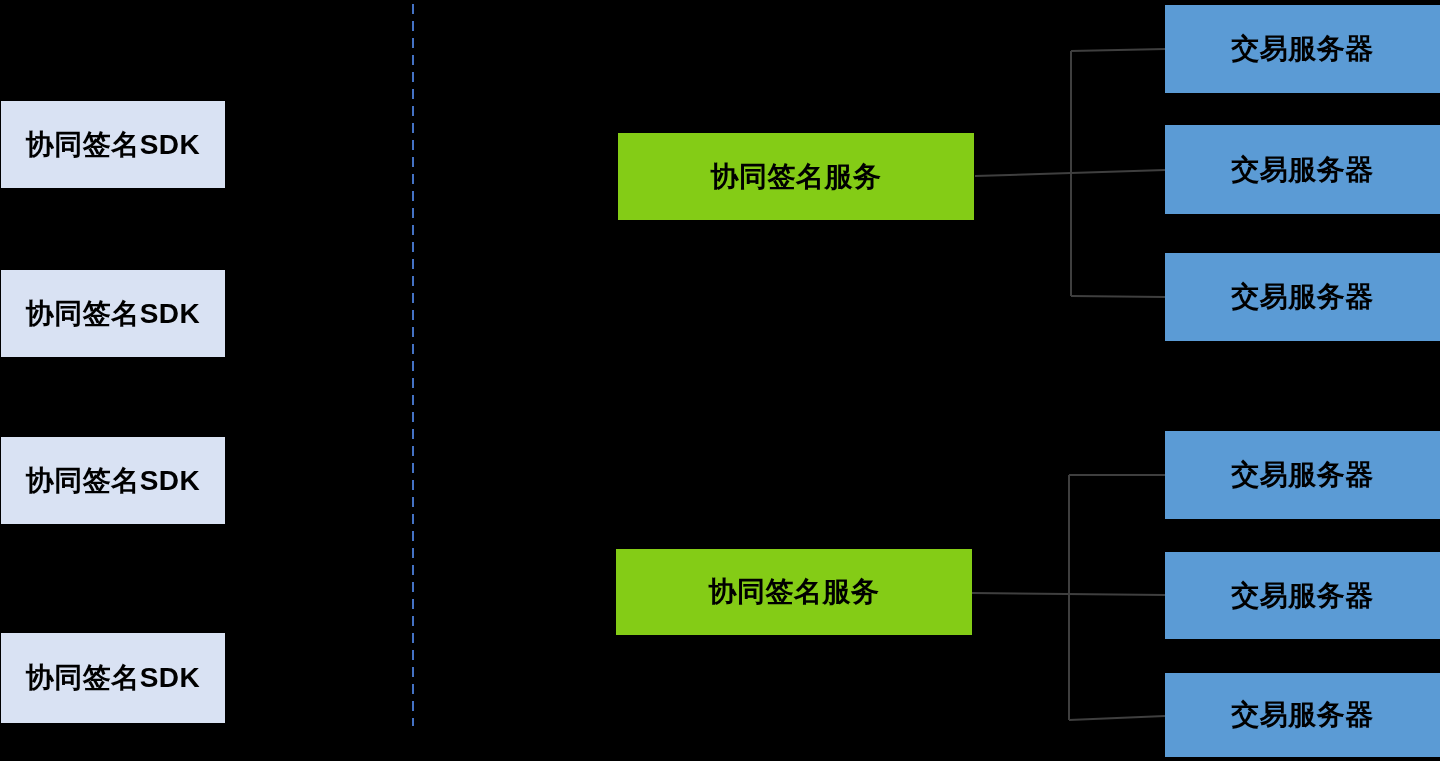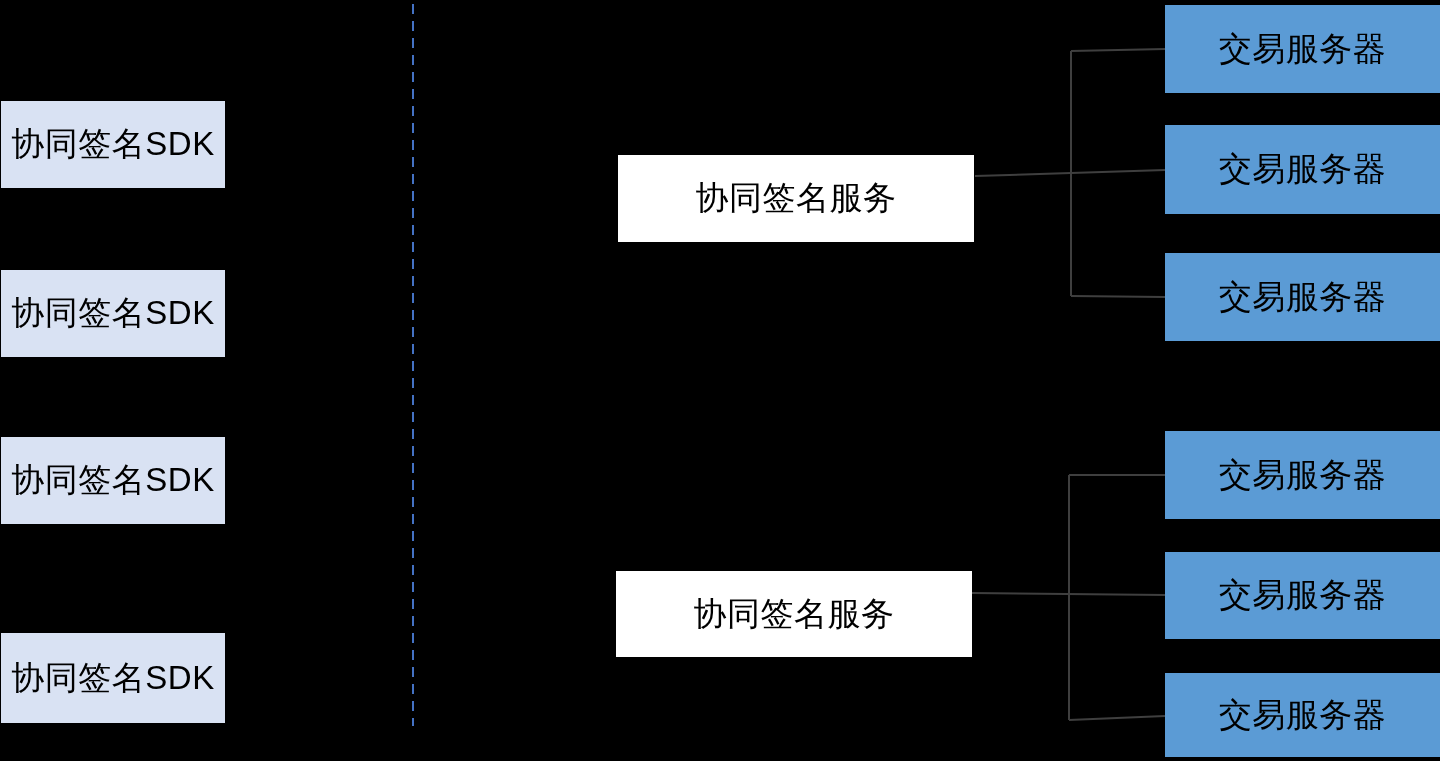--- a/index.html
+++ b/index.html
@@ -21,28 +21,29 @@
     top: 0;
     width: 1440px;
     height: 761px;
     pointer-events: none;
   }
   .node {
     position: absolute;
     display: flex;
     align-items: center;
     justify-content: center;
-    font-size: 33px;
+    font-size: 28px;
     color: #000000;
     letter-spacing: 0.5px;
     white-space: nowrap;
     box-sizing: border-box;
+    font-weight: bold;
   }
   .sdk     { background: #D9E2F3; left: 1px;    width: 224px; }
-  .service { background: #ffffff; width: 356px; margin-top: 22px; }
+  .service { background: #84cc16; width: 356px; }
   .server  { background: #5B9BD5; left: 1165px; width: 275px; }
 </style>
 </head>
 <body>
 
 <div class="canvas">
 
   <svg class="overlay" width="1440" height="761" viewBox="0 0 1440 761" xmlns="http://www.w3.org/2000/svg">
 
     <line x1="413" y1="4" x2="413" y2="726" stroke="#4472C4" stroke-width="2" stroke-dasharray="10 7"></line>

